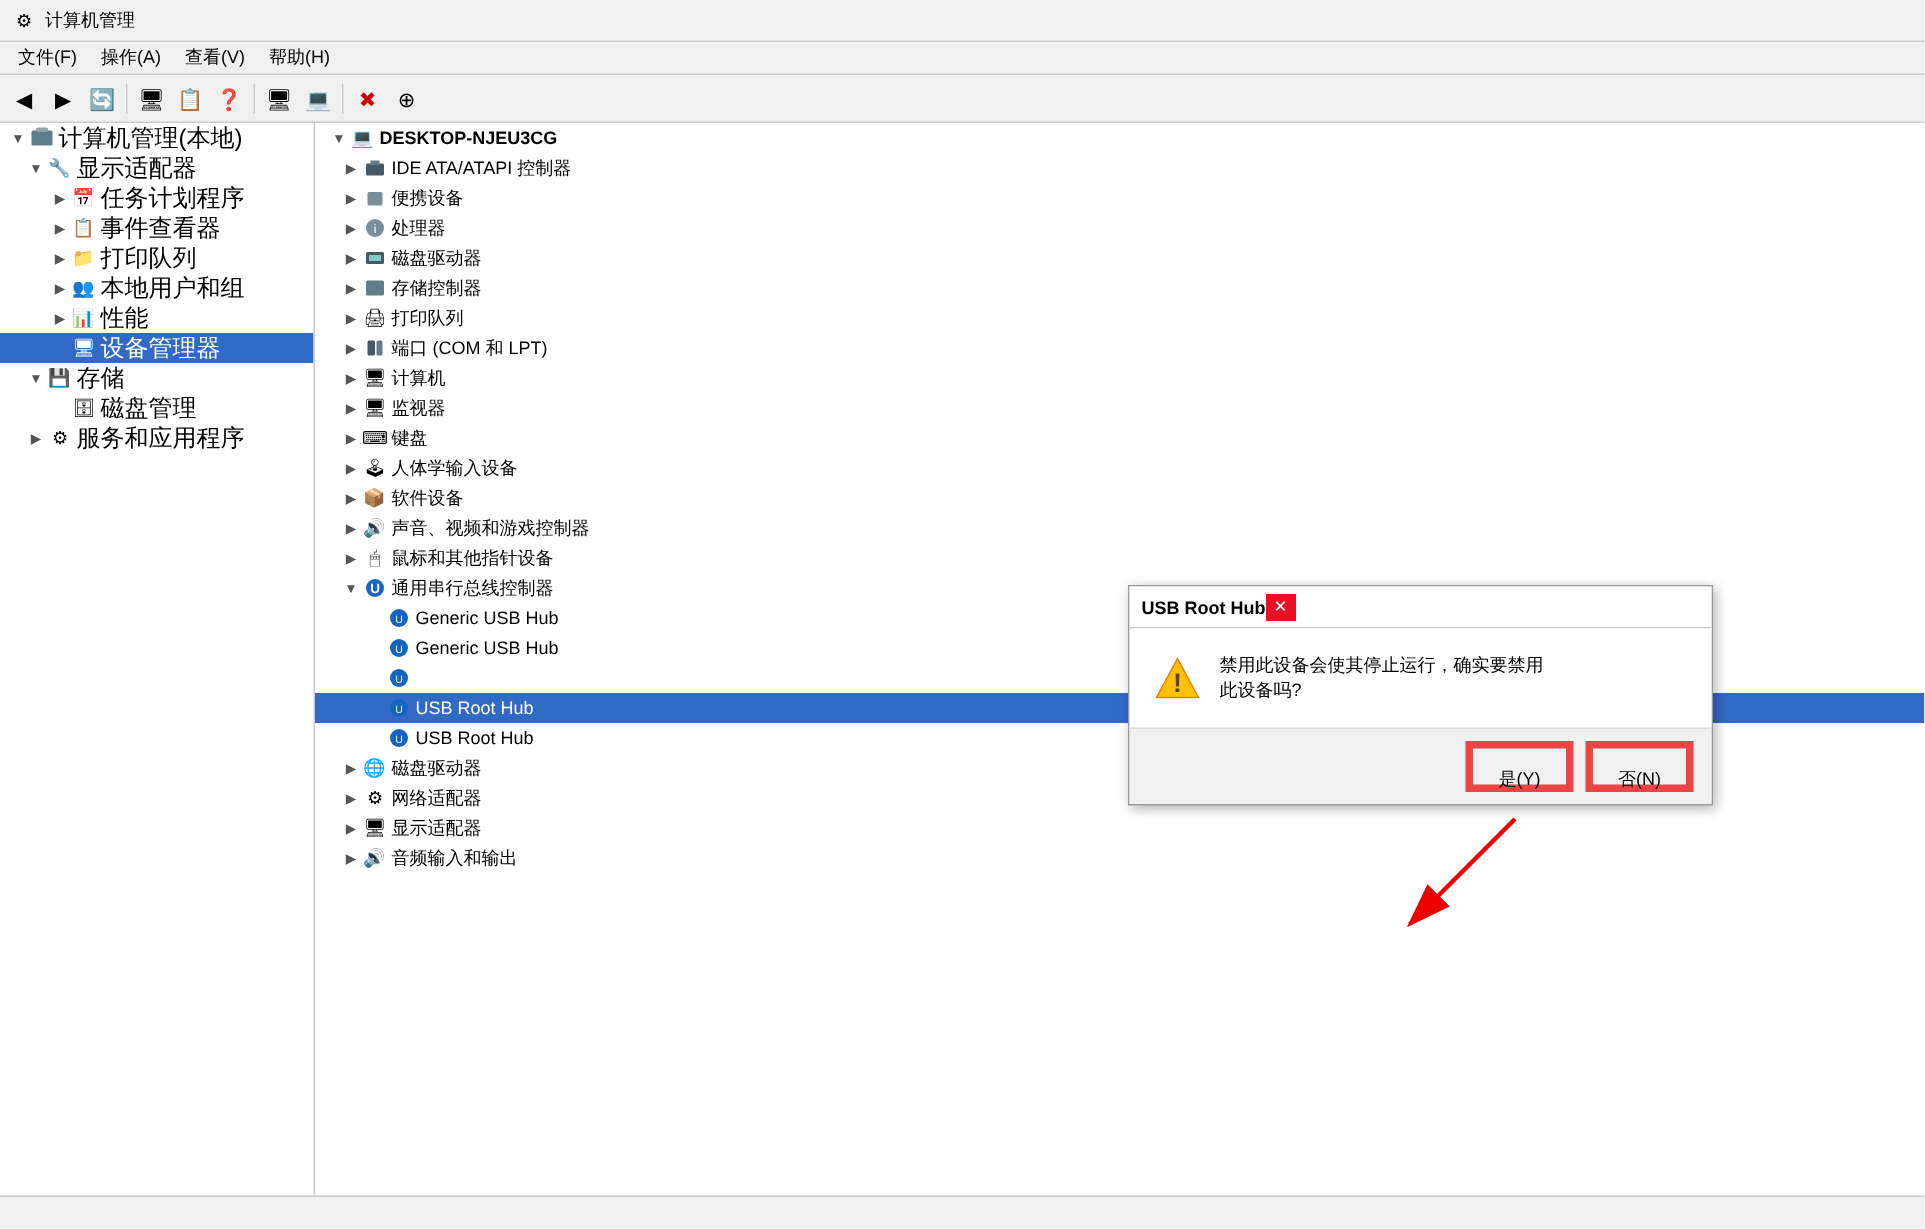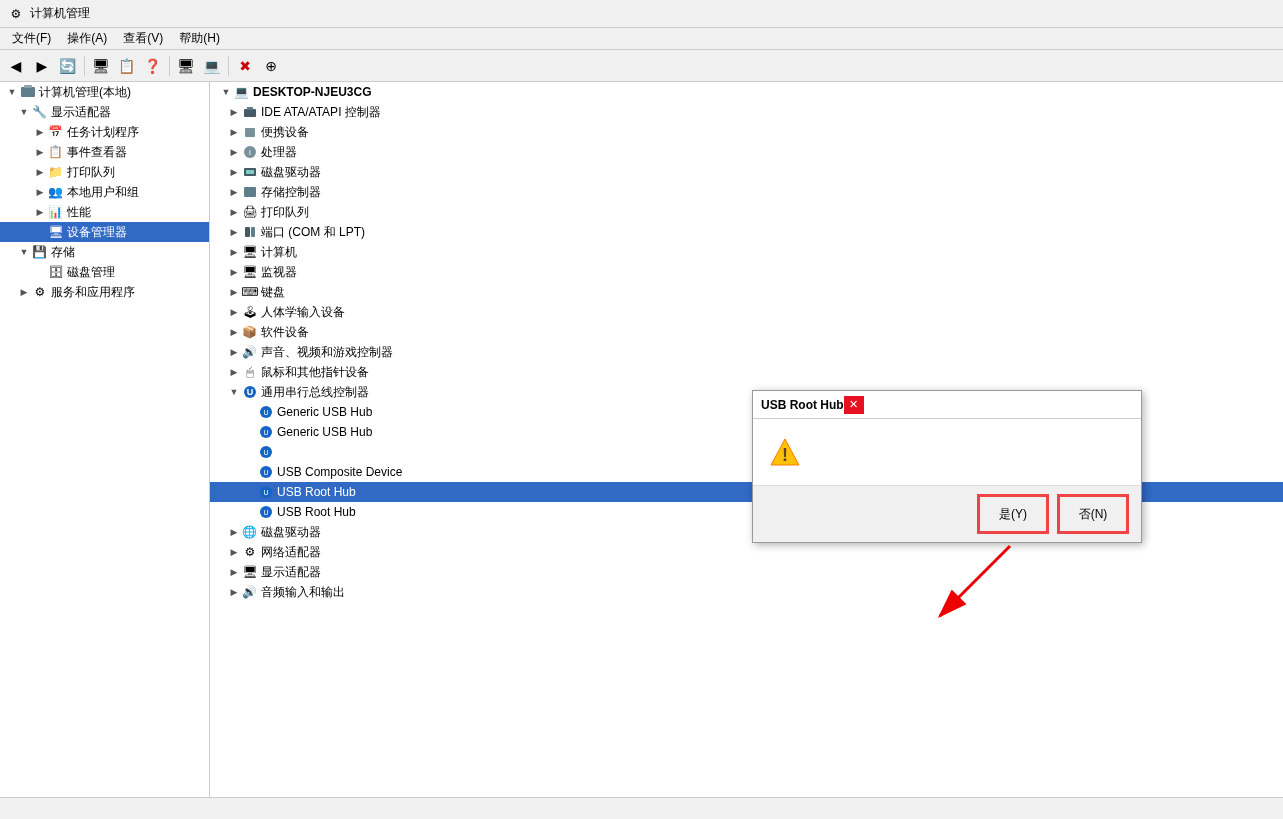--- a/index.html
+++ b/index.html
@@ -119,21 +119,21 @@
     .tree-icon {
       width: 16px;
       height: 16px;
       display: inline-flex;
       align-items: center;
       justify-content: center;
       margin-right: 3px;
       flex-shrink: 0;
     }
     .tree-label {
-      font-size: 12px;
+      font-size: 16px;
     }
 
     
     .right-panel {
       flex: 1;
       background: #fff;
       overflow-y: auto;
     }
 
     
@@ -216,26 +216,26 @@
     .dialog-footer {
       background: #f0f0f0;
       padding: 8px 12px;
       display: flex;
       justify-content: flex-end;
       gap: 8px;
       border-top: 1px solid #ddd;
     }
     .dialog-btn {
       min-width: 72px;
-      height: 40px;
-      background: #f0f0f0;
-      border: 3px solid #ef4444;
+      height: 20px;
+      background: #f0f0f0;
+      border: 5px solid #ef4444;
       cursor: pointer;
       font-size: 12px;
-      padding: 0 12px;
+      padding: 12px 12px;
       font-family: inherit;
     }
     .dialog-btn.primary {
       background: #f0f0f0;
     }
 
     
     .red-arrow {
       position: absolute;
       top: 536px;
@@ -483,30 +483,20 @@
     </div>
     <div class="right-tree-item indent-2">
       <span class="tree-toggle"> </span>
       <span class="tree-icon">
         <svg width="16" height="16" viewBox="0 0 16 16">
             <circle cx="8" cy="8" r="6" fill="#1565c0"></circle>
             <text x="8" y="11" text-anchor="middle" fill="white" font-size="7">U</text>
           </svg>
       </span>
     </div>
-    <div class="right-tree-item indent-2">
-      <span class="tree-toggle"> </span>
-      <span class="tree-icon">
-        <svg width="16" height="16" viewBox="0 0 16 16">
-            <circle cx="8" cy="8" r="6" fill="#1565c0"></circle>
-            <text x="8" y="11" text-anchor="middle" fill="white" font-size="7">U</text>
-          </svg>
-      </span>
-      <span>USB Composite Device</span>
-    </div>
 
     <div class="right-tree-item indent-2 selected">
       <span class="tree-toggle"> </span>
       <span class="tree-icon">
         <svg width="16" height="16" viewBox="0 0 16 16">
             <circle cx="8" cy="8" r="6" fill="#1565c0"></circle>
             <text x="8" y="11" text-anchor="middle" fill="white" font-size="7">U</text>
           </svg>
       </span>
       <span>USB Root Hub</span>
@@ -552,20 +542,24 @@
 <div class="dialog">
   <div class="dialog-titlebar">
     <span>USB Root Hub</span>
     <button class="dialog-close-btn">✕</button>
   </div>
   <div class="dialog-body">
     <svg class="warning-icon" viewBox="0 0 32 32" width="32" height="32">
       <polygon points="16,2 30,28 2,28" fill="#ffc107" stroke="#f57c00" stroke-width="1"></polygon>
       <text x="16" y="24" text-anchor="middle" font-size="18" font-weight="bold" fill="#5d4037">!</text>
     </svg>
+    <div>
+      <div>禁用此设备会使其停止运行，确实要禁用</div>
+      <div>此设备吗?</div>
+    </div>
   </div>
   <div class="dialog-footer">
     <button class="dialog-btn primary">是(Y)</button>
     <button class="dialog-btn">否(N)</button>
   </div>
 </div>
 
 <div class="red-arrow">
   <svg width="120" height="100" viewBox="0 0 120 100">
     <defs>

